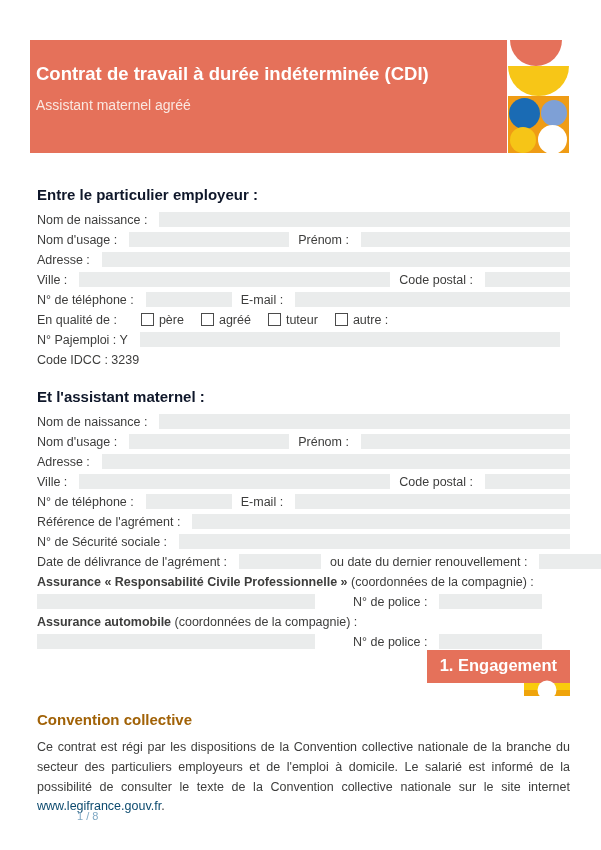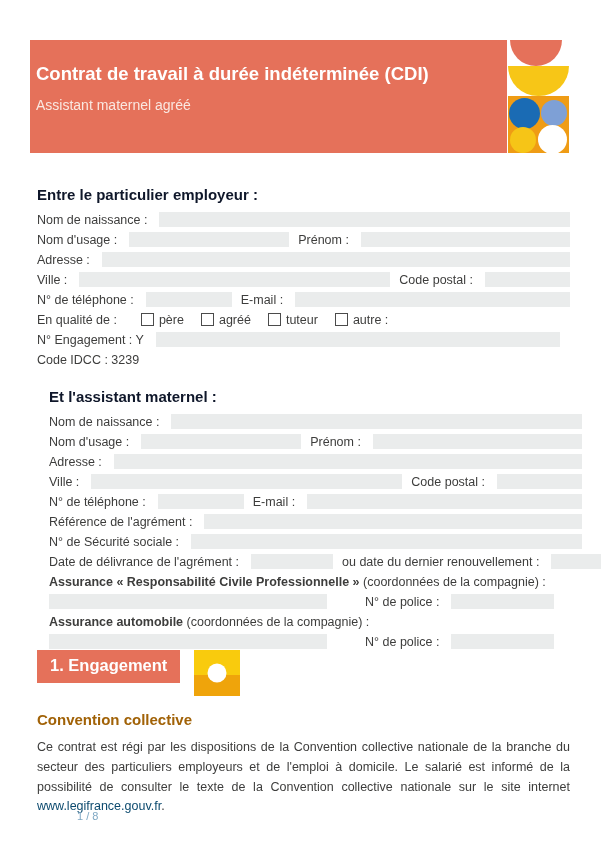--- a/index.html
+++ b/index.html
@@ -25,40 +25,40 @@
   .grid-square { position:absolute; left:0; top:56px; width:61px; height:57px; background:#ef9c15; }
   .grid-square .c { position:absolute; border-radius:50%; }
   .c-blue      { left:1px;  top:2px;  width:31px; height:31px; background:#1a6bb4; }
   .c-lightblue { left:33px; top:4px;  width:26px; height:26px; background:#7ea0d6; }
   .c-yellow    { left:2px;  top:31px; width:26px; height:26px; background:#f6c517; }
   .c-white     { left:30px; top:29px; width:29px; height:29px; background:#ffffff; }
 
   
   .section { position:absolute; left:37px; width:533px; }
   #sec-employer   { top:186px; }
-  #sec-assistant  { top:388px;margin-left:12px; }
+  #sec-assistant  { top:388px; }
   #sec-engagement { top:650px; }
 
   .sec-heading { font-size:15px; font-weight:bold; color:#0f172a; margin:0 0 9px 0; }
   .row { display:flex; align-items:center; height:15px; margin-bottom:5px; }
   .lbl { white-space:nowrap; padding-right:12px;text-align:center; }
   .lbl-mid { padding-left:9px; }
   .field { background:#eaecec; height:15px; }
   .grow { flex:1 1 auto; }
   .w160 { flex:0 0 160px; } .w85 { flex:0 0 85px; } .w86 { flex:0 0 86px; }
   .w82 { flex:0 0 82px; } .w278 { flex:0 0 278px; } .w103 { flex:0 0 103px; }
   .mr10 { margin-right:10px; }
   .b { font-weight:bold; }
 
   .opt { display:flex; align-items:center; margin-left:17px; }
   .opt-first { margin-left:12px;justify-content:center; }
   .cb { width:11px; height:11px; border:1.5px solid #4b4b4b; background:#ffffff; margin-right:5px; flex:0 0 auto; }
 
   
-  .badge-row { display:flex; align-items:flex-start; height:46px; }
+  .badge-row { display:flex; align-items:flex-end; height:46px;flex-direction:column; }
   .badge { background:#e5715a; color:#ffffff; font-weight:bold; font-size:16.5px; padding:6px 13px 8px 13px; }
   .eng-icon { position:relative; width:46px; height:46px; margin-left:14px;
               background:linear-gradient(#f9cb0d 0 55%, #efa40b 55% 100%); }
   .eng-icon .dot { position:absolute; left:50%; top:50%; transform:translate(-50%,-50%);
                    width:19px; height:19px; border-radius:50%; background:#ffffff; }
   .sub-heading { color:#a16207; font-weight:bold; font-size:15px; margin:15px 0 0 0; }
   .para { margin-top:10px; text-align:justify; line-height:1.58; }
   .link { color:#0c4a6e; font-weight:normal; text-decoration:none; cursor:pointer; }
 
   .footer { position:absolute; left:37px; top:810px; font-size:11px; color:#7fa8c4;margin-left:40px; }
@@ -132,21 +132,21 @@
         <span class="cb"></span>
         <span>tuteur</span>
       </span>
       <span class="opt">
         <span class="cb"></span>
         <span>autre :</span>
       </span>
     </div>
 
     <div class="row">
-      <span class="lbl">N° Engagement : Y</span>
+      <span class="lbl">N° Pajemploi : Y</span>
       <span class="field grow mr10"></span>
     </div>
 
     <div class="row">
       <span class="lbl">Code IDCC : 3239</span>
     </div>
   </div>
 
   <div class="section" id="sec-assistant">
     <h2 class="sec-heading">Et l'assistant maternel :</h2>

